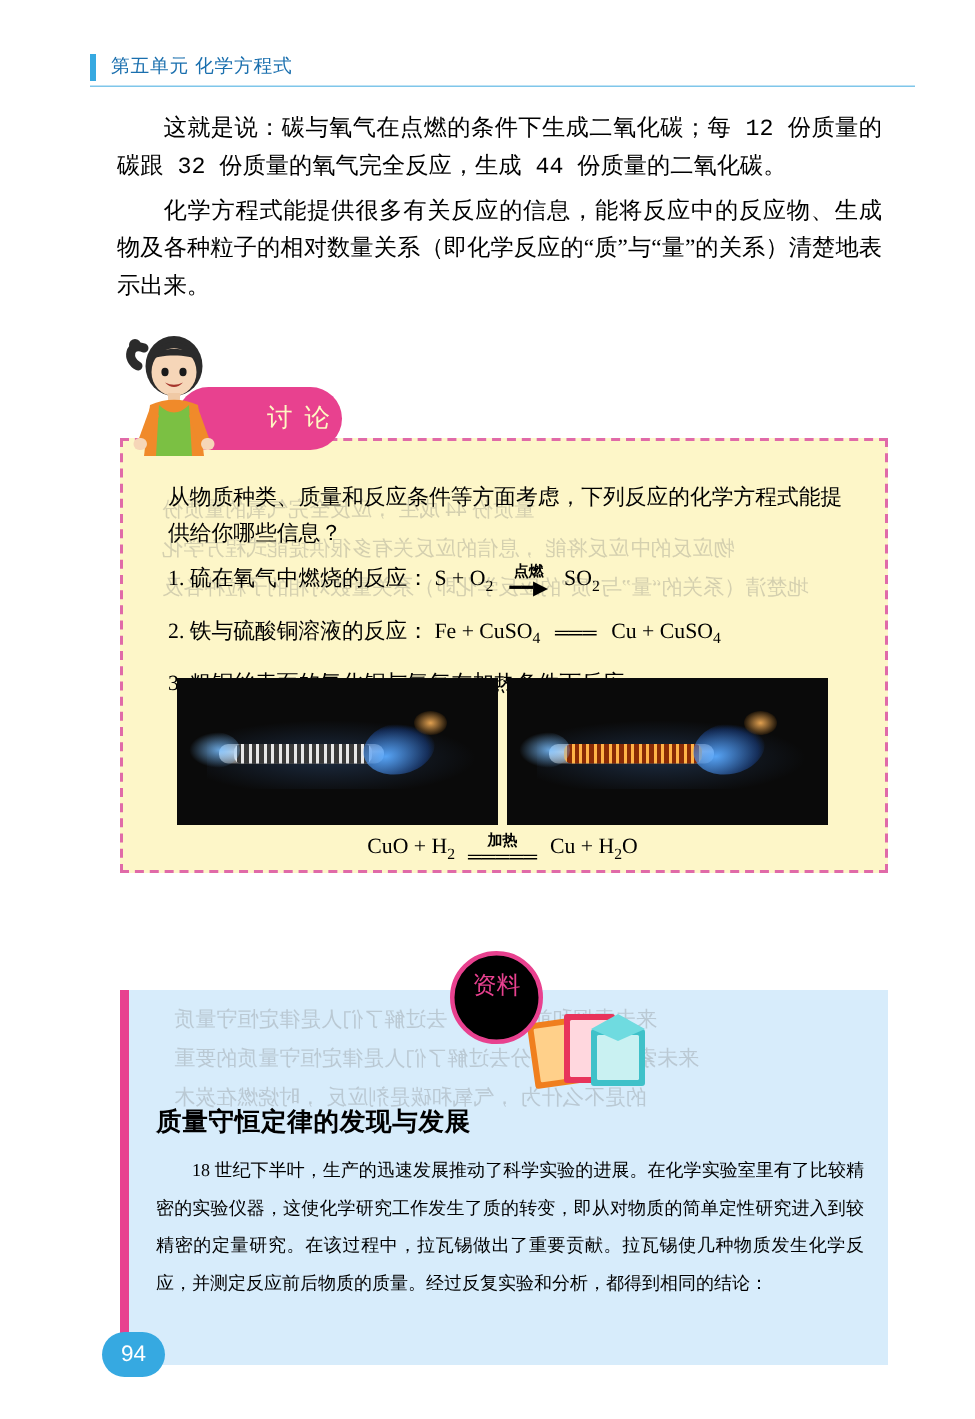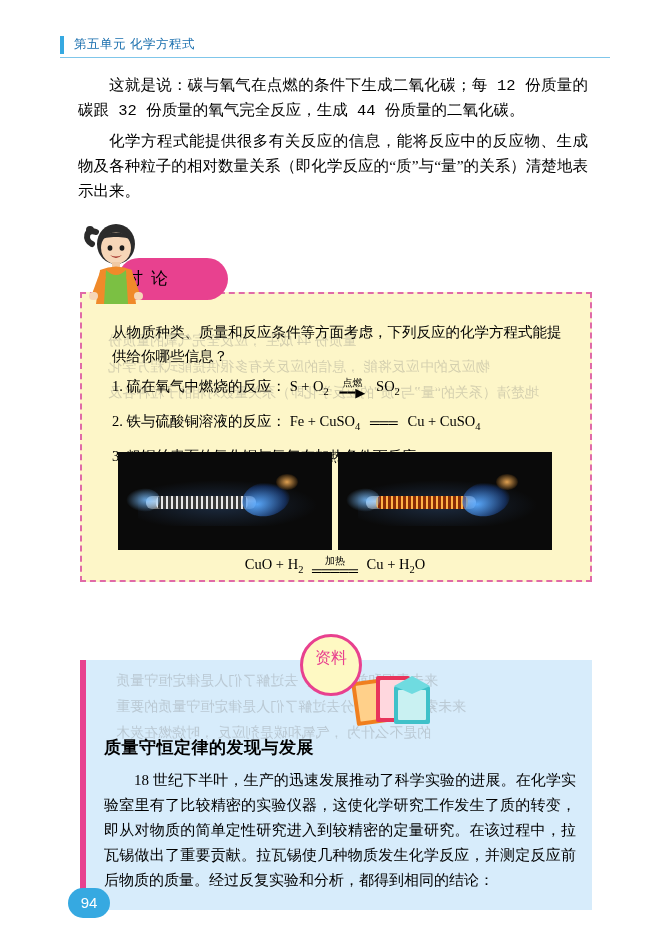--- a/index.html
+++ b/index.html
@@ -62,25 +62,25 @@
     border-bottom: 2px dashed #e06aa8;
     border-left: 2px dashed #e06aa8;
     border-right: 2px dashed #e06aa8;
   }
   .discuss-tab {
     position: absolute;
     left: 118px; top: 258px;
     width: 110px; height: 42px;
     background: #e8418f;
     border-radius: 21px;
-    color: #000000;
+    color: #fef9c3;
     font-family: "Liberation Sans", sans-serif;
     font-size: 17px;
     letter-spacing: 8px;
-    text-align: left;
+    text-align: right;
     line-height: 42px;
     text-indent: 8px;
     z-index: 4;
   }
   
   .girl { position:absolute; left: 80px; top: 218px; width: 72px; height: 92px; z-index: 5; }
 
   .discuss-inner {
     position: absolute;
     left: 112px; top: 320px;
@@ -97,20 +97,21 @@
     position: relative;
     text-align: center;
     min-width: 40px;
     vertical-align: middle;
   }
   .cond .lbl {
     display: block;
     font-size: 10px;
     line-height: 10px;
     margin-bottom: 1px;
+    font-weight: bold;
   }
   .cond .arrow { display:block; font-size: 13px; line-height: 8px; }
   sub { font-size: 0.72em; }
 
   
   .photos {
     position: absolute;
     left: 118px; top: 452px;
     width: 434px; height: 98px;
     display: flex;
@@ -180,21 +181,21 @@
     left: 80px; top: 660px;
     width: 512px; height: 250px;
     background: #d7ecfb;
     border-left: 6px solid #e8418f;
   }
   .data-tab {
     position: absolute;
     left: 300px; top: 634px;
     width: 62px; height: 62px;
     border-radius: 50%;
-    background: #fef9c3;
+    background: #000000;
     border: 3px solid #e8418f;
     color: #e8418f;
     font-family: "Liberation Sans", sans-serif;
     font-size: 16px;
     text-align: center;
     z-index: 5;
   }
   .data-tab span {
     display:block;
     line-height: 17px;
@@ -209,21 +210,21 @@
     font-size: 17px;
     font-weight: bold;
     font-family: "Liberation Sans", sans-serif;
     letter-spacing: 0.5px;
     z-index: 3;
   }
   .data-para {
     position: absolute;
     left: 104px; top: 768px;
     width: 472px;
-    font-size: 15px;
+    font-size: 12px;
     line-height: 25px;
     text-align: justify;
     text-justify: inter-ideograph;
     z-index: 3;
   }
 
   
   .ghost {
     position: absolute;
     color: rgba(120,120,120,0.30);

